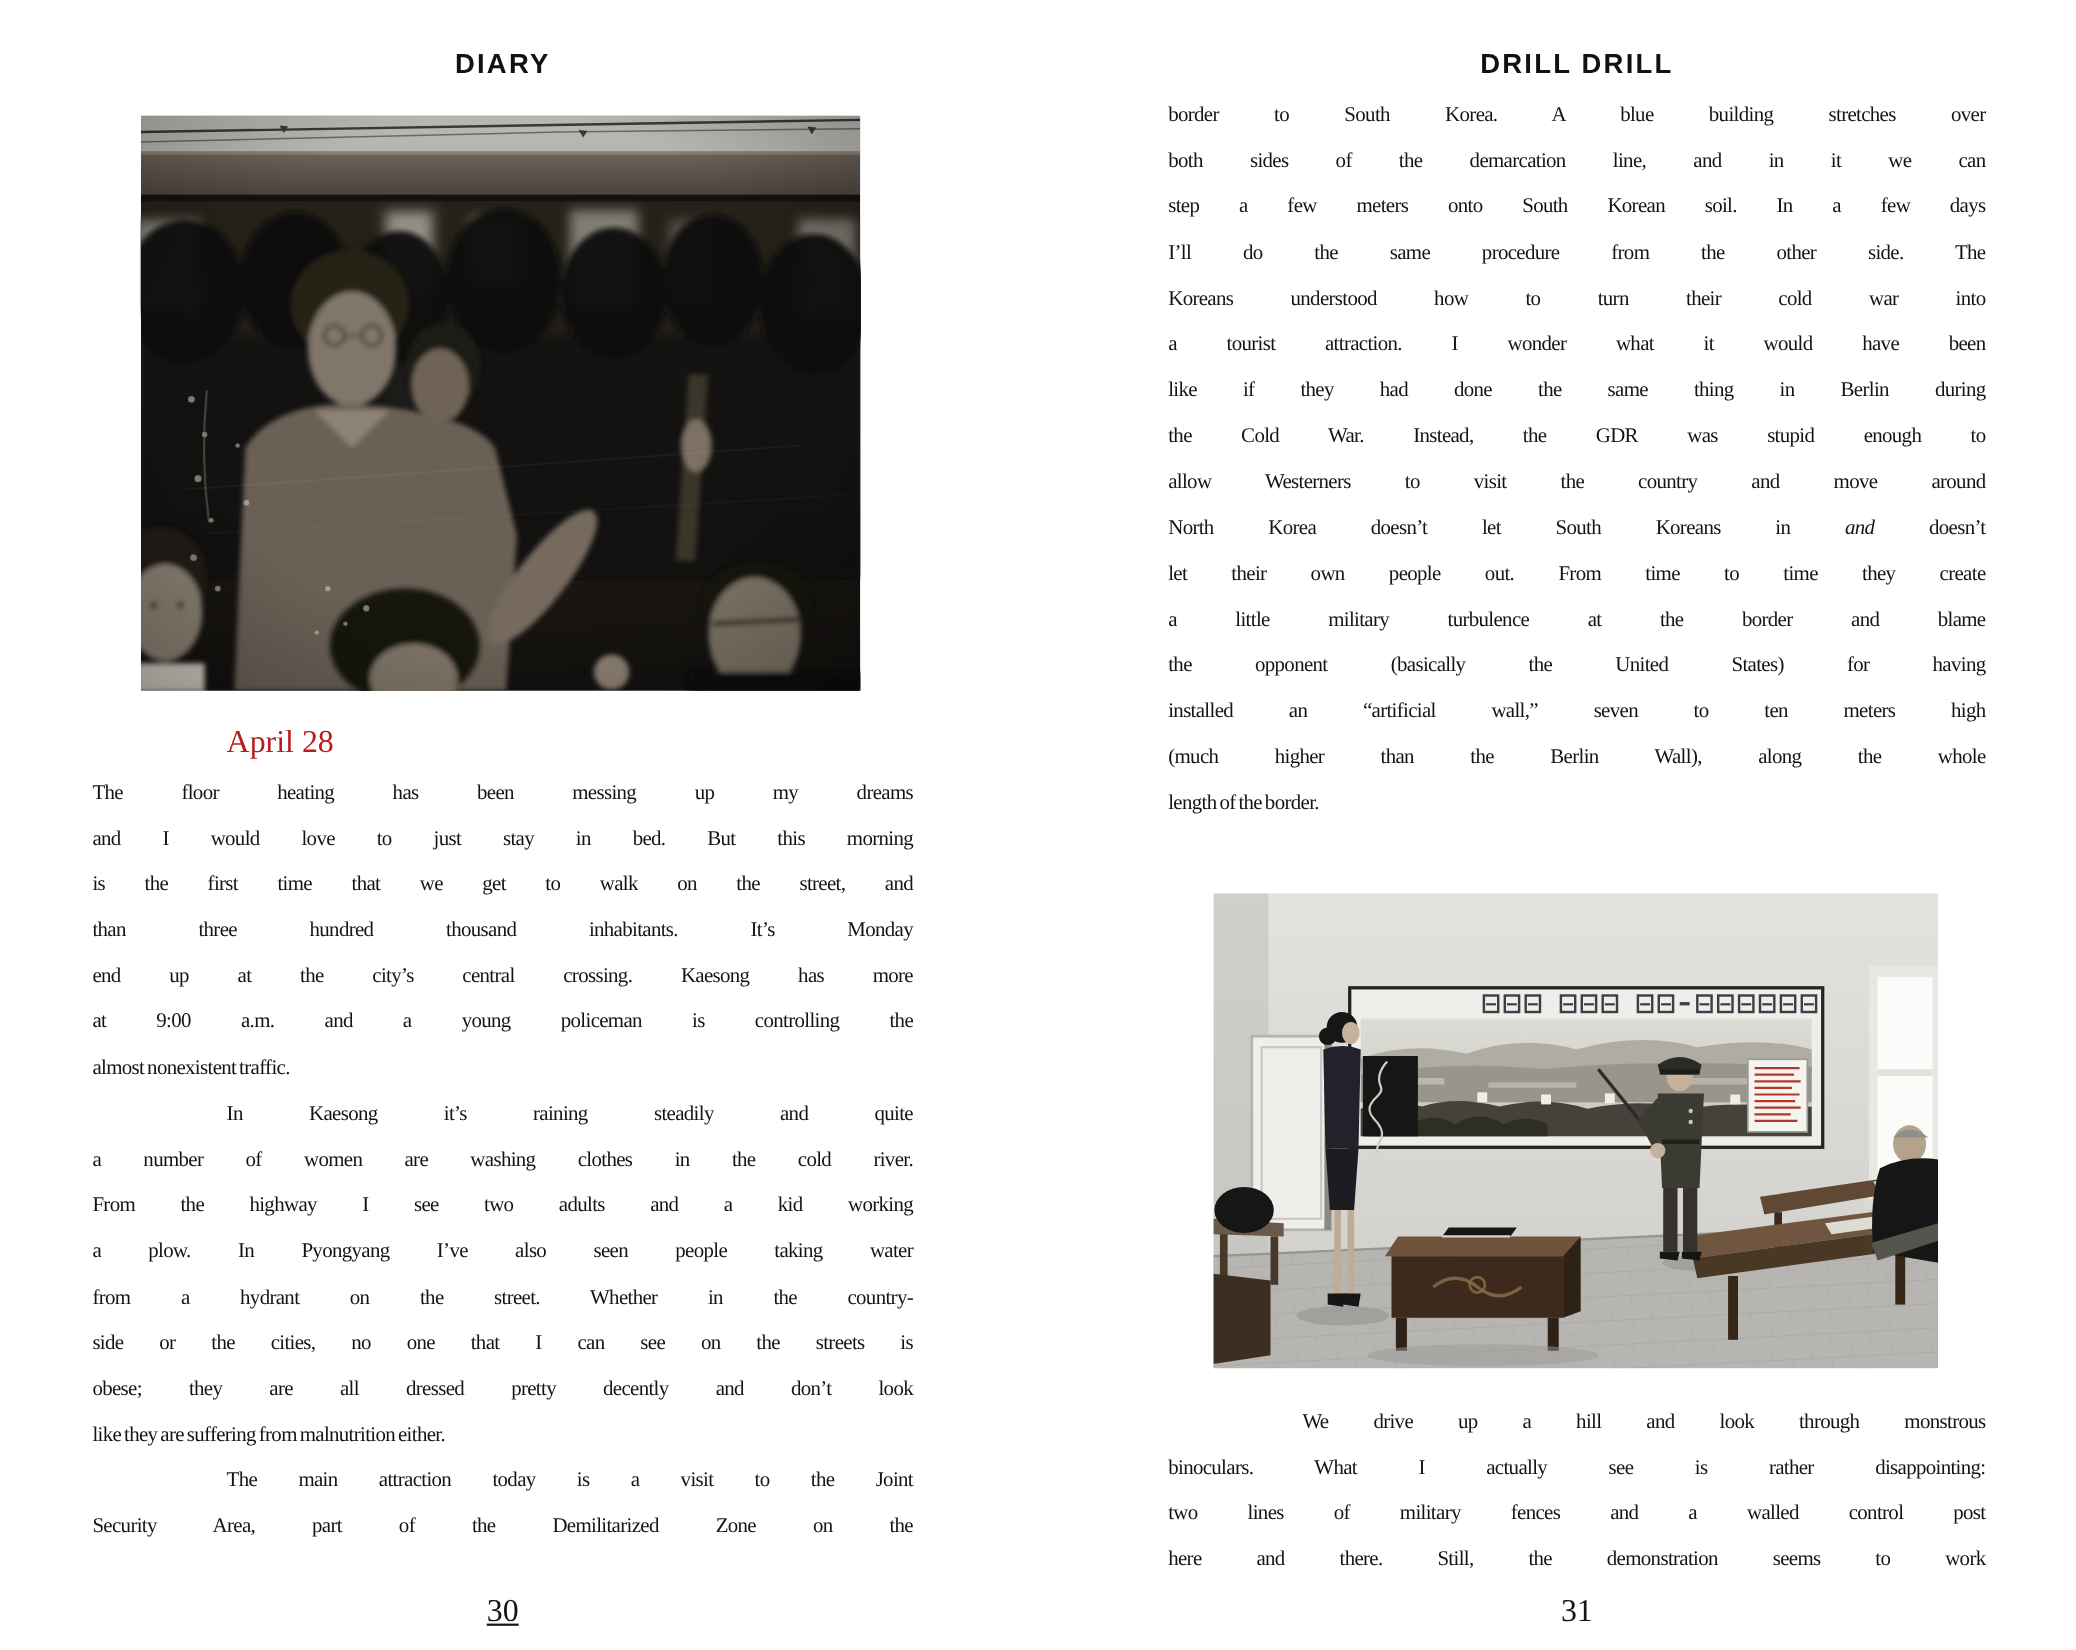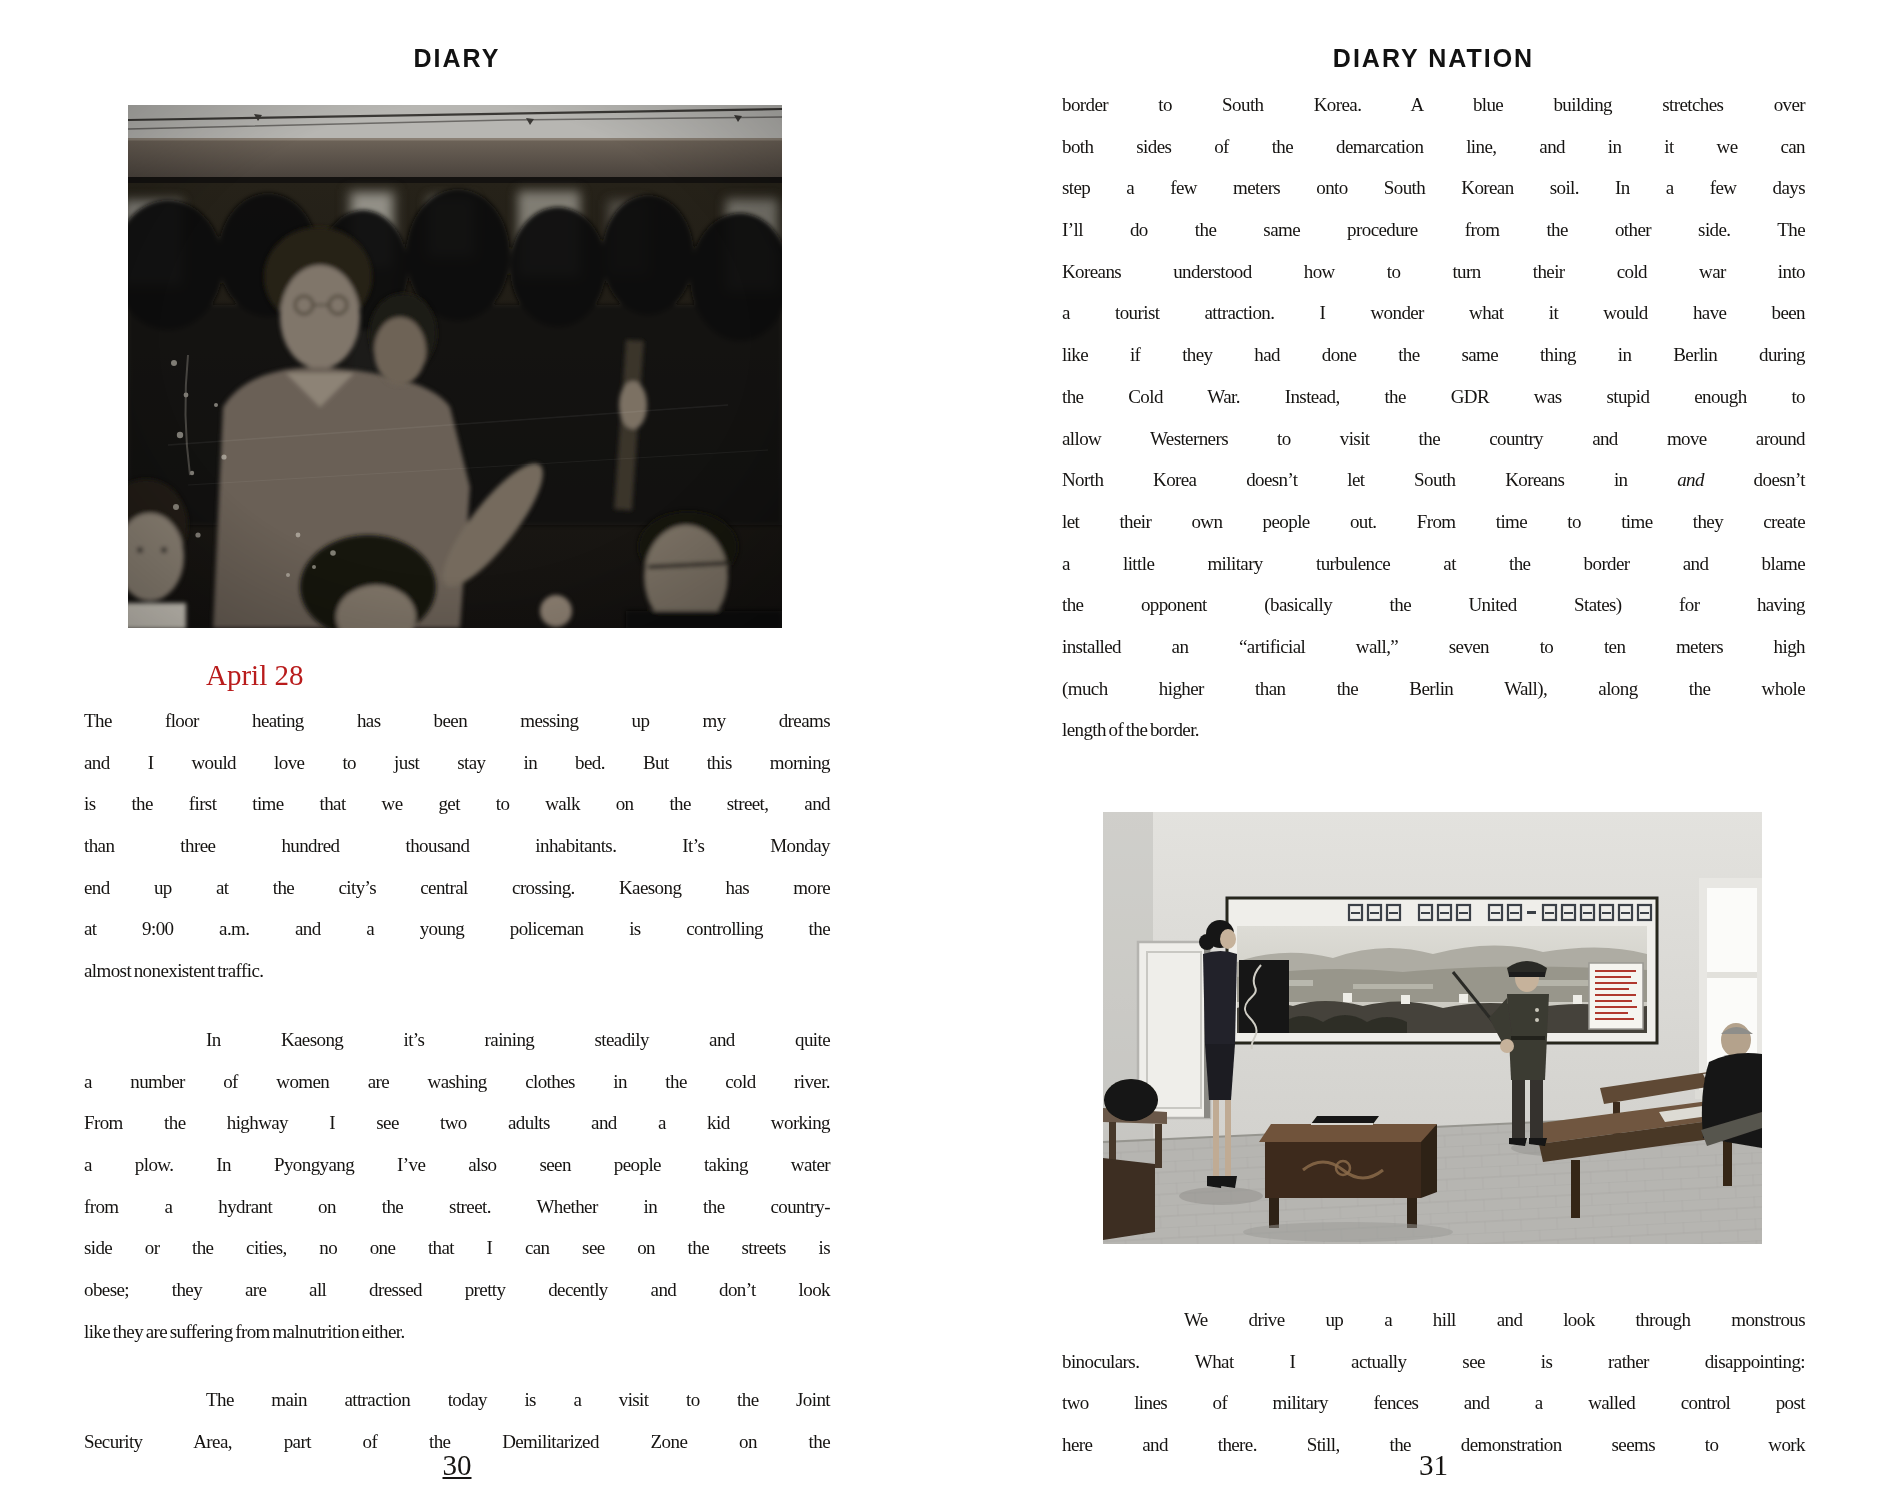--- a/index.html
+++ b/index.html
@@ -14,21 +14,21 @@
   .photo-left{left:128px;top:105px;width:654px;height:523px;}
   .photo-right{left:1103px;top:812px;width:659px;height:432px;}
   .date-heading{position:absolute;left:206px;top:654px;font-size:29px;line-height:42px;color:#b91c1c;}
   .body-col{position:absolute;}
   .left-body{left:84px;top:700px;width:746px;}
   .right-body-top{left:1062px;top:84px;width:743px;}
   .right-body-bottom{left:1062px;top:1272px;width:743px;}
   .line{font-size:19px;line-height:41.7px;height:41.7px;letter-spacing:-0.6px;word-spacing:-1.5px;
         text-align:justify;text-align-last:justify;white-space:normal;overflow:visible;}
   .line.last{text-align-last:left;}
-  .line.ind{text-indent:122px;margin-top:27px;}
+  .line.ind{text-indent:122px;}
   .it{font-style:italic;}
   .pagenum{position:absolute;top:1449px;font-size:29px;text-align:center;color:#161412;}
   .pagenum-left{left:84px;width:746px;text-decoration:underline;}
   .pagenum-right{left:1062px;width:743px;}
 </style>
 </head>
 <body>
 
 <div class="spread">
 
@@ -163,21 +163,21 @@
         <div class="line">obese; they are all dressed pretty decently and don’t look</div>
         <div class="line last">like they are suffering from malnutrition either.</div>
         <div class="line ind">The main attraction today is a visit to the Joint</div>
         <div class="line">Security Area, part of the Demilitarized Zone on the</div>
       </div>
 
     <div class="pagenum pagenum-left">30</div>
   </div>
 
   <div>
-    <div class="running-head head-right">DIARY NATION</div>
+    <div class="running-head head-right">DRILL DRILL</div>
 
     <div class="body-col right-body-top">
         <div class="line">border to South Korea. A blue building stretches over</div>
         <div class="line">both sides of the demarcation line, and in it we can</div>
         <div class="line">step a few meters onto South Korean soil. In a few days</div>
         <div class="line">I’ll do the same procedure from the other side. The</div>
         <div class="line">Koreans understood how to turn their cold war into</div>
         <div class="line">a tourist attraction. I wonder what it would have been</div>
         <div class="line">like if they had done the same thing in Berlin during</div>
         <div class="line">the Cold War. Instead, the GDR was stupid enough to</div>

